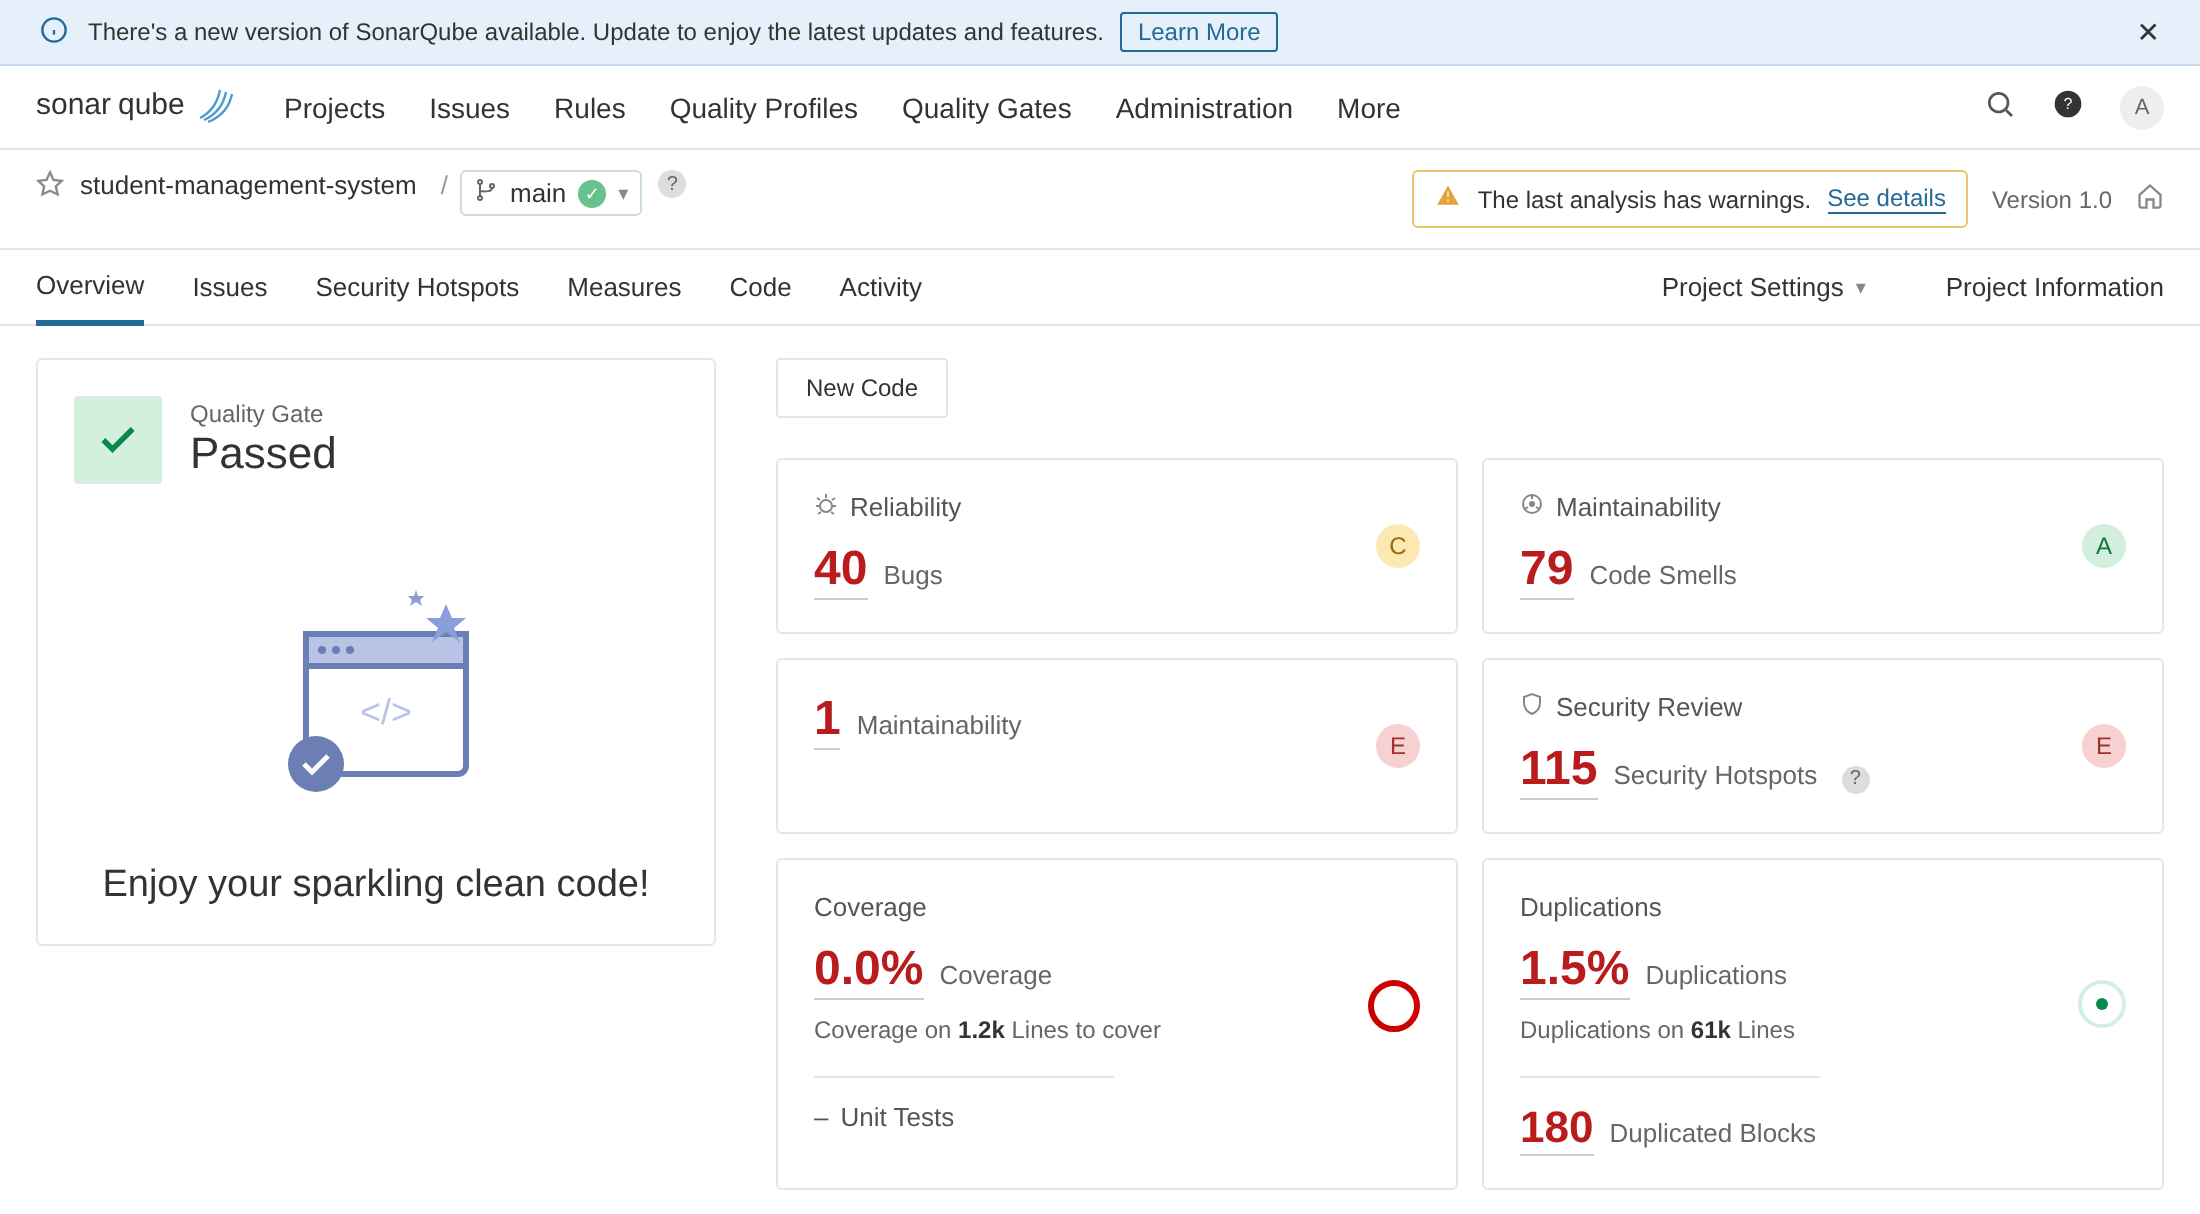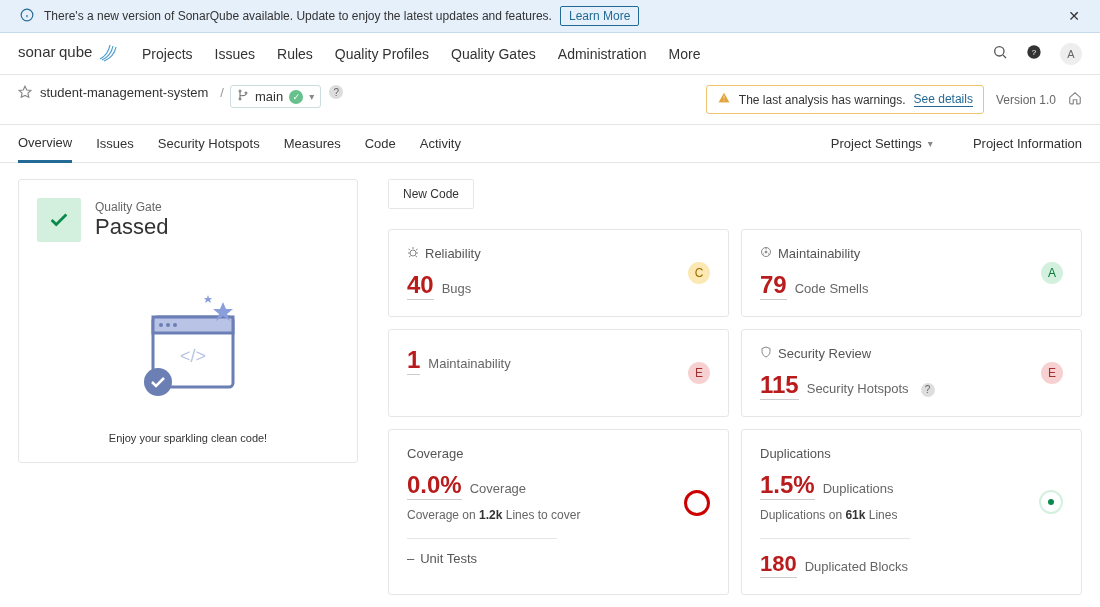--- a/index.html
+++ b/index.html
@@ -43,21 +43,21 @@
   .tabs .right .item { display: flex; align-items: center; gap: 6px; cursor: pointer; color: #333; }
 
   .content { display: flex; padding: 16px 18px 30px; gap: 30px; align-items: flex-start; }
   .left-panel { width: 340px; border: 1px solid #e6e6e6; border-radius: 3px; padding: 18px; }
   .qg-row { display: flex; align-items: center; gap: 14px; }
   .qg-check { width: 44px; height: 44px; background: #d3f0df; display: flex; align-items: center; justify-content: center; border-radius: 2px; }
   .qg-check svg { stroke: #0a8a4a; }
   .qg-label { color: #666; font-size: 12px; }
   .qg-status { font-size: 22px; font-weight: 500; color: #333; }
   .illus { margin: 40px auto 20px; width: 150px; height: 130px; position: relative; display:flex; align-items:center; justify-content:center; }
-  .clean-text { text-align: center; color: #333; font-size: 11px; margin-top: 10px; }
+  .clean-text { text-align: center; color: #333; font-size: 19px; margin-top: 10px; }
 
   .right-panel { flex: 1; }
   .code-tabs { display: flex; border: 1px solid #e6e6e6; border-radius: 2px; width: max-content; margin-bottom: 20px; overflow: hidden; align-items: center; }
   .code-tabs .ct { padding: 7px 14px; font-size: 12px; cursor: pointer; background: #fff; }
   .code-tabs .ct.active { background: #eef0f3; }
 
   .grid { display: grid; grid-template-columns: 1fr 1fr; gap: 12px; }
   .card { border: 1px solid #e6e6e6; border-radius: 3px; padding: 16px 18px; position: relative; }
   .card-title { display: flex; align-items: center; gap: 6px; color: #555; font-size: 13px; margin-bottom: 10px; }
   .metric-row { display: flex; align-items: baseline; gap: 8px; }

